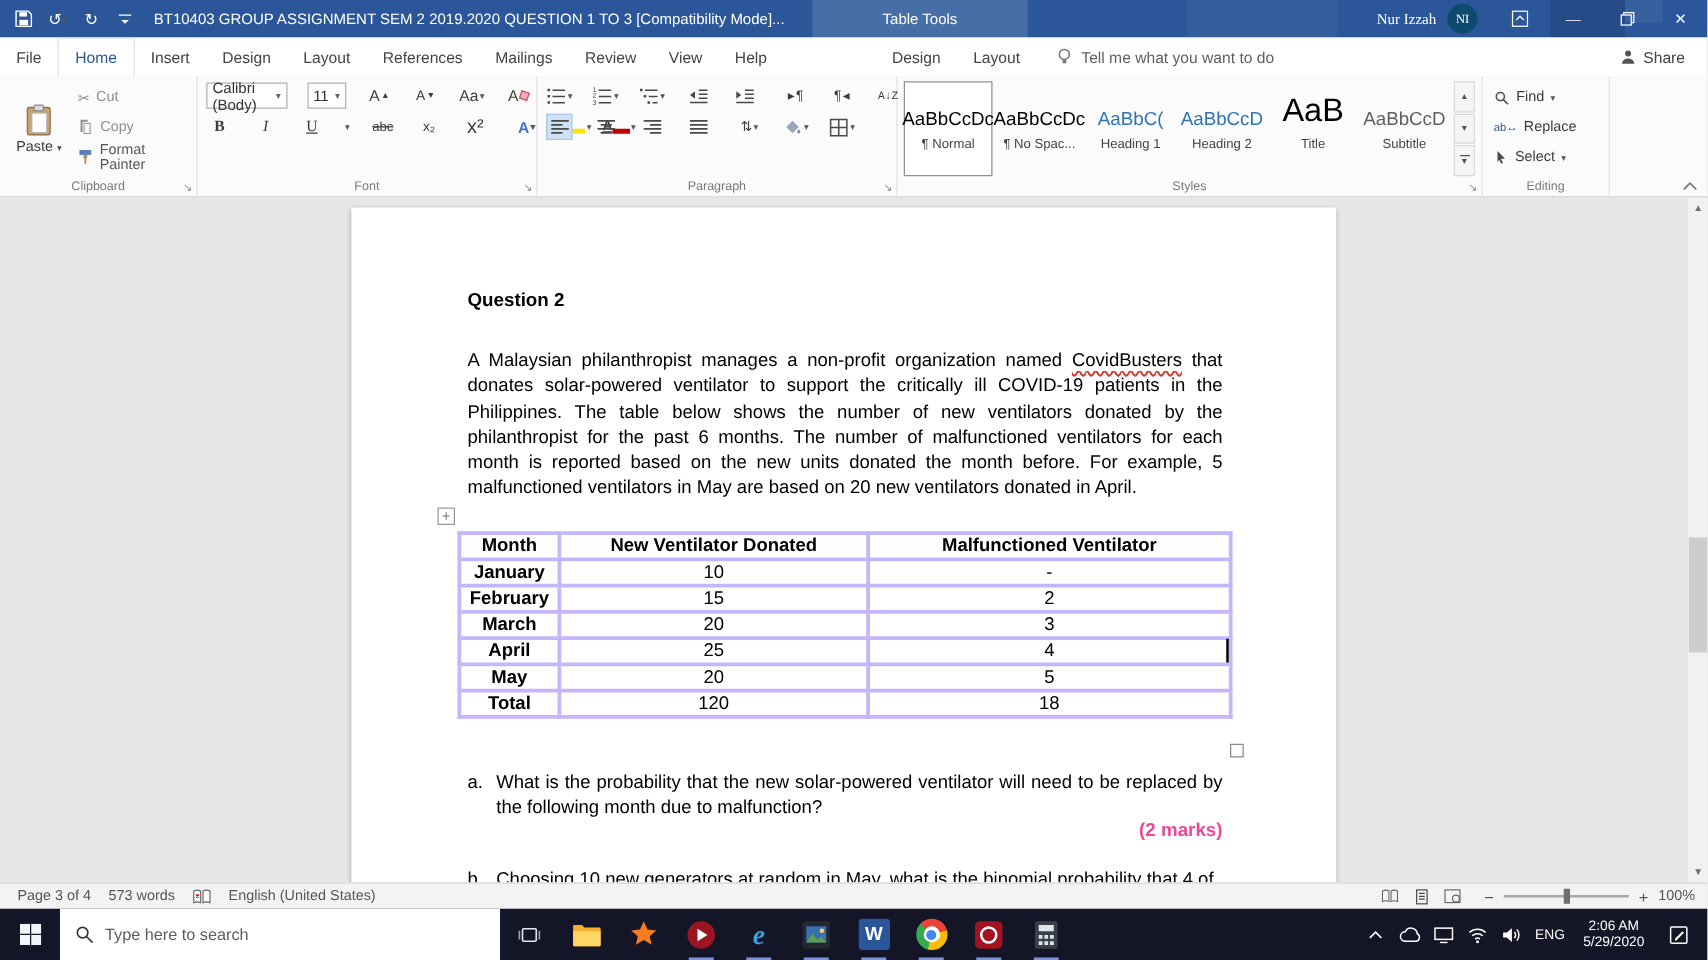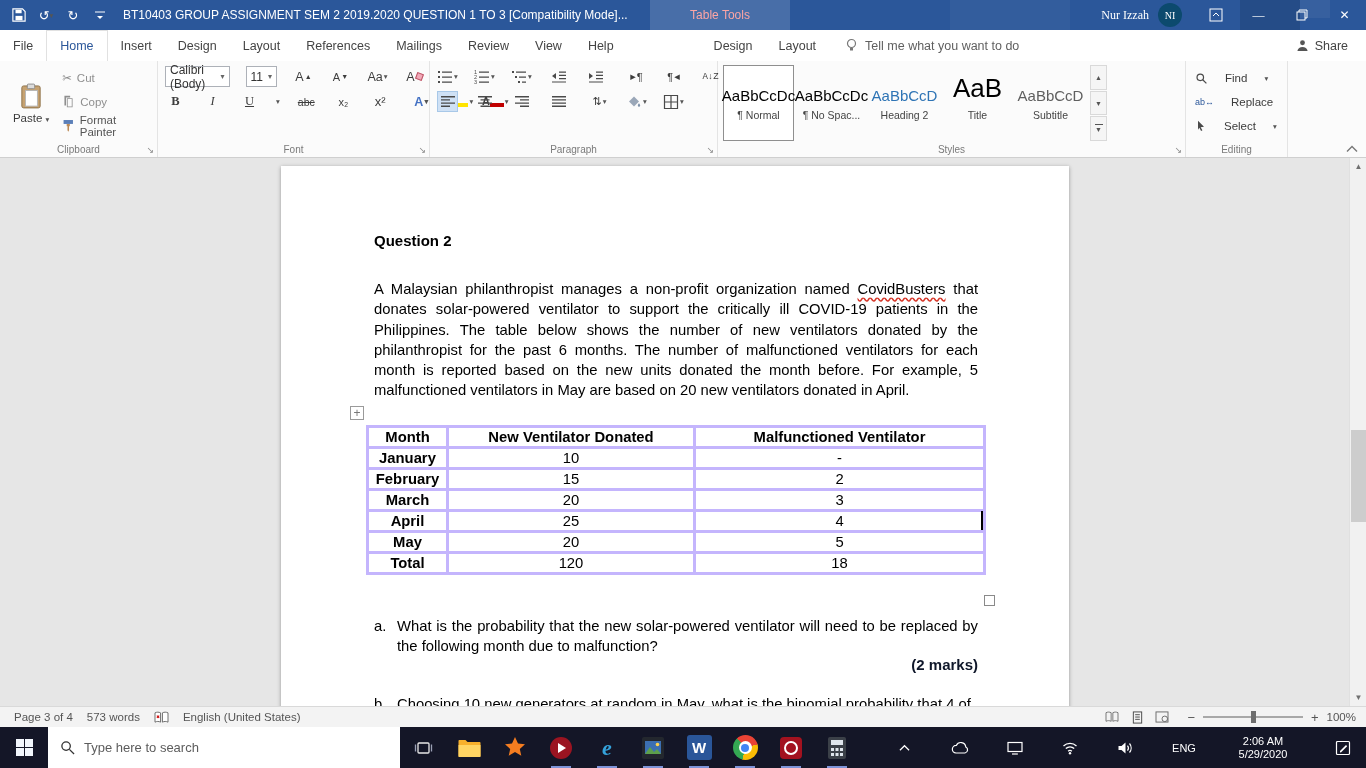--- a/index.html
+++ b/index.html
@@ -5,21 +5,21 @@
   * { box-sizing: border-box; margin: 0; padding: 0; }
   html,body { width:1366px; height:768px; overflow:hidden; font-family:"Liberation Sans",sans-serif; background:#e6e6e6; position:relative; }
   svg { display:block; }
 
   
   .titlebar { position:absolute; top:0; left:0; right:0; height:30px; background:#2b579a; display:flex; align-items:center; color:#fff; overflow:hidden; }
   .deco { position:absolute; top:0; }
   .qat { display:flex; align-items:center; padding-left:6px; gap:1px; z-index:2; }
   .qbtn { width:26px; height:24px; display:flex; align-items:center; justify-content:center; font-size:13px; color:#fff; }
   .title-text { margin-left:10px; font-size:12px; white-space:nowrap; z-index:2; }
-  .ctx-head { position:absolute; left:650px; top:0; width:140px; height:30px; background:rgba(255,255,255,.14); display:flex; align-items:center; justify-content:center; font-size:12px; color:#fca5a5; z-index:2;}
+  .ctx-head { position:absolute; left:650px; top:0; width:172px; height:30px; background:rgba(255,255,255,.14); display:flex; align-items:center; justify-content:center; font-size:12px; color:#ffffff; z-index:2;}
   .tb-right { margin-left:auto; display:flex; align-items:center; height:30px; z-index:2;font-family:Liberation Serif, serif; }
   .user-name { font-size:12px; margin-right:9px; }
   .avatar { width:24px; height:24px; border-radius:50%; background:#0c4a6e; color:#fff; font-size:10px; display:flex; align-items:center; justify-content:center; margin-right:12px; }
   .winbtn { width:43px; height:30px; display:flex; align-items:center; justify-content:center; color:#fff; font-size:12px; }
 
   
   .tabrow { position:absolute; top:30px; left:0; right:0; height:31px; background:#fff; display:flex; align-items:stretch; font-size:12.5px; color:#444; }
   .tab { padding:0 13px; display:flex; align-items:center; }
   .tab.active { color:#2b579a; border:1px solid #e1e1e1; border-bottom:none; }
   .ctxgap { width:74px; }
@@ -52,40 +52,40 @@
   .style-item.selected { border:1px solid #8f8f8f; box-shadow:inset 0 0 0 2px #fff; background:#fff; }
   .sprev { font-size:15px; height:34px; display:flex; align-items:flex-end; justify-content:center; color:#000; }
   .sname { font-size:10.5px; color:#444; margin-top:5px; white-space:nowrap; }
   .hd { color:#2e74b5; }
   .ttl { font-size:26px; }
   .sub { color:#5f5f5f; }
   .gallery-scroll { width:17px; display:flex; flex-direction:column; gap:1px; margin-left:3px; }
   .gs-btn { flex:1; border:1px solid #d9d9d9; background:#f5f5f5; display:flex; align-items:center; justify-content:center; font-size:7px; color:#555; flex-direction:column; }
   .gs-bar { width:8px; height:1.5px; background:#555; margin-bottom:1px; }
   .editg { width:102px; display:flex; flex-direction:column; gap:4px; padding:7px 0 16px 9px; font-size:11.5px; color:#3b3b3b; }
-  .edit-row { display:flex; align-items:center; gap:17px; height:20px; }
+  .edit-row { display:flex; align-items:center; gap:5px; height:20px; }
   .collapse { position:absolute; right:8px; bottom:4px; }
 
   
   .docarea { position:absolute; top:158px; left:0; right:0; height:548px; background:#e6e6e6; overflow:hidden; }
   .page { position:absolute; left:281px; top:8px; width:788px; height:724px; background:#fff; box-shadow:0 1px 4px rgba(0,0,0,.35); }
   .q2 { position:absolute; left:93px; top:66px; font-size:15px; font-weight:bold; color:#000; }
   .para { position:absolute; left:93px; top:113px; width:604px; font-size:14.8px; line-height:20.3px; text-align:justify; color:#000; }
   .misspell { text-decoration:underline; text-decoration-style:wavy; text-decoration-color:#d63426; text-underline-offset:3px; }
   .vtable { position:absolute; left:85px; top:259px; border-collapse:collapse; font-size:14.8px; color:#000; }
   .vtable td, .vtable th { border:3px solid #c4b5fd; height:21px; text-align:center; vertical-align:middle; padding:0 3px; }
   .vtable th { font-weight:bold; }
   .mcell { font-weight:bold; }
   .thandle { position:absolute; left:69px; top:240px; width:14px; height:14px; border:1px solid #9a9a9a; background:#fff; color:#777; font-size:12px; line-height:12px; text-align:center; }
   .caret-line { position:absolute; left:700px; top:345px; width:2px; height:19px; background:#000; }
   .resize-sq { position:absolute; left:703px; top:429px; width:11px; height:11px; border:1px solid #8a8a8a; background:#fff; }
   .qa { position:absolute; left:93px; top:450px; width:604px; display:flex; font-size:14.8px; line-height:20.3px; color:#000; }
   .qmark { width:23px; flex:none; }
   .qtext { flex:1; text-align:justify; }
-  .marks { position:absolute; left:93px; top:490px; width:604px; text-align:right; font-weight:bold; font-size:15px; color:#0f172a; }
+  .marks { position:absolute; left:93px; top:490px; width:604px; text-align:right; font-weight:bold; font-size:15px; color:#ec4899; }
   .qb { position:absolute; left:93px; top:528px; width:604px; display:flex; font-size:14.8px; line-height:20.3px; color:#000; }
   .vscroll { position:absolute; right:0; top:0; width:17px; height:100%; background:#f1f1f1; border-left:1px solid #e0e0e0; }
   .vs-arrow { position:absolute; left:0; width:17px; height:17px; display:flex; align-items:center; justify-content:center; font-size:8px; color:#707070; }
   .vs-thumb { position:absolute; left:1px; top:272px; width:15px; height:92px; background:#cdcdcd; }
 
   
   .statusbar { position:absolute; top:706px; left:0; right:0; height:21px; background:#f3f3f3; border-top:1px solid #d9d9d9; display:flex; align-items:center; font-size:11.5px; color:#555; }
   .sb-item { margin-left:14px; white-space:nowrap; }
   .sb-right { margin-left:auto; display:flex; align-items:center; gap:10px; padding-right:10px; }
   .viewbtns { display:flex; align-items:center; gap:12px; margin-right:8px; }
@@ -102,21 +102,21 @@
   .searchbox input::placeholder { color:#5c5c5c; }
   .ticon { width:46px; position:relative; display:flex; align-items:center; justify-content:center; }
   .runind { position:absolute; bottom:0; left:13px; right:13px; height:2px; background:#7d93d8; }
   .word-ic { width:25px; height:25px; background:#2a5699; border-radius:3px; color:#fff; display:flex; align-items:center; justify-content:center; font-weight:bold; font-size:15px; }
   .word-ic::after { content:"W"; }
   .e-ic { font-family:"Liberation Serif",serif; font-style:italic; font-weight:bold; font-size:22px; color:#35a3dc; }
   .e-ic::after { content:"e"; }
   .chrome-ic { width:25px; height:25px; border-radius:50%; background:conic-gradient(from -45deg,#ea4335 0 120deg,#fbbc05 120deg 240deg,#34a853 240deg 360deg); position:relative; }
   .chrome-ic::before { content:""; position:absolute; left:6px; top:6px; width:13px; height:13px; border-radius:50%; background:#fff; }
   .chrome-ic::after { content:""; position:absolute; left:8.5px; top:8.5px; width:8px; height:8px; border-radius:50%; background:#4285f4; }
-  .tray { margin-left:auto; display:flex; align-items:center; padding-right:4px;gap:28px; }
+  .tray { margin-left:auto; display:flex; align-items:center; padding-right:4px; }
   .tray-ic { width:27px; height:41px; display:flex; align-items:center; justify-content:center; }
   .lang { width:36px; text-align:center; font-size:11px; color:#fff; }
   .clock { width:66px; text-align:center; font-size:11px; line-height:13px; color:#fff; }
 </style>
 </head>
 <body>
 
 <div class="titlebar">
   <div class="deco" style="left:950px;width:120px;height:30px;background:rgba(255,255,255,.04);"></div>
   <div class="deco" style="left:1240px;width:60px;height:30px;background:rgba(0,0,0,.12);"></div>
@@ -254,21 +254,21 @@
           <span style="width:7px;height:7px;background:#f2a9b8;border:1px solid #b56;transform:rotate(20deg);display:inline-block;"></span>
         </span>
     </div>
     <div class="frow">
       <span class="ib serif" style="font-weight:bold;">B</span>
       <span class="ib serif" style="font-style:italic;">I</span>
       <span class="ib serif" style="text-decoration:underline;">U</span>
       <span class="car2">▾</span>
       <span class="ib" style="font-size:10.5px;text-decoration:line-through;">abc</span>
       <span class="ib" style="font-size:11px;">x₂</span>
-      <span class="ib" style="font-size:13px;text-align:right;">x²</span>
+      <span class="ib" style="font-size:16px;text-align:right;">x²</span>
       <span class="ib" style="color:#4472c4;font-weight:bold;margin-left:4px;">
           <span>A</span>
           <span class="car2">▾</span>
         </span>
       <span class="ib">
           <span class="stackic">
             <span style="font-size:10px;">ab</span>
             <span class="cbar" style="background:#ffe400;"></span>
           </span>
           <span class="car2">▾</span>
@@ -367,20 +367,24 @@
   </div>
 
   <div class="rgroup styleg">
     <div class="style-item selected">
       <div class="sprev">AaBbCcDc</div>
       <div class="sname">¶ Normal</div>
     </div>
     <div class="style-item">
       <div class="sprev">AaBbCcDc</div>
       <div class="sname">¶ No Spac...</div>
+    </div>
+    <div class="style-item">
+      <div class="sprev hd">AaBbC(</div>
+      <div class="sname">Heading 1</div>
     </div>
     <div class="style-item">
       <div class="sprev hd">AaBbCcD</div>
       <div class="sname">Heading 2</div>
     </div>
     <div class="style-item">
       <div class="sprev ttl">AaB</div>
       <div class="sname">Title</div>
     </div>
     <div class="style-item">

